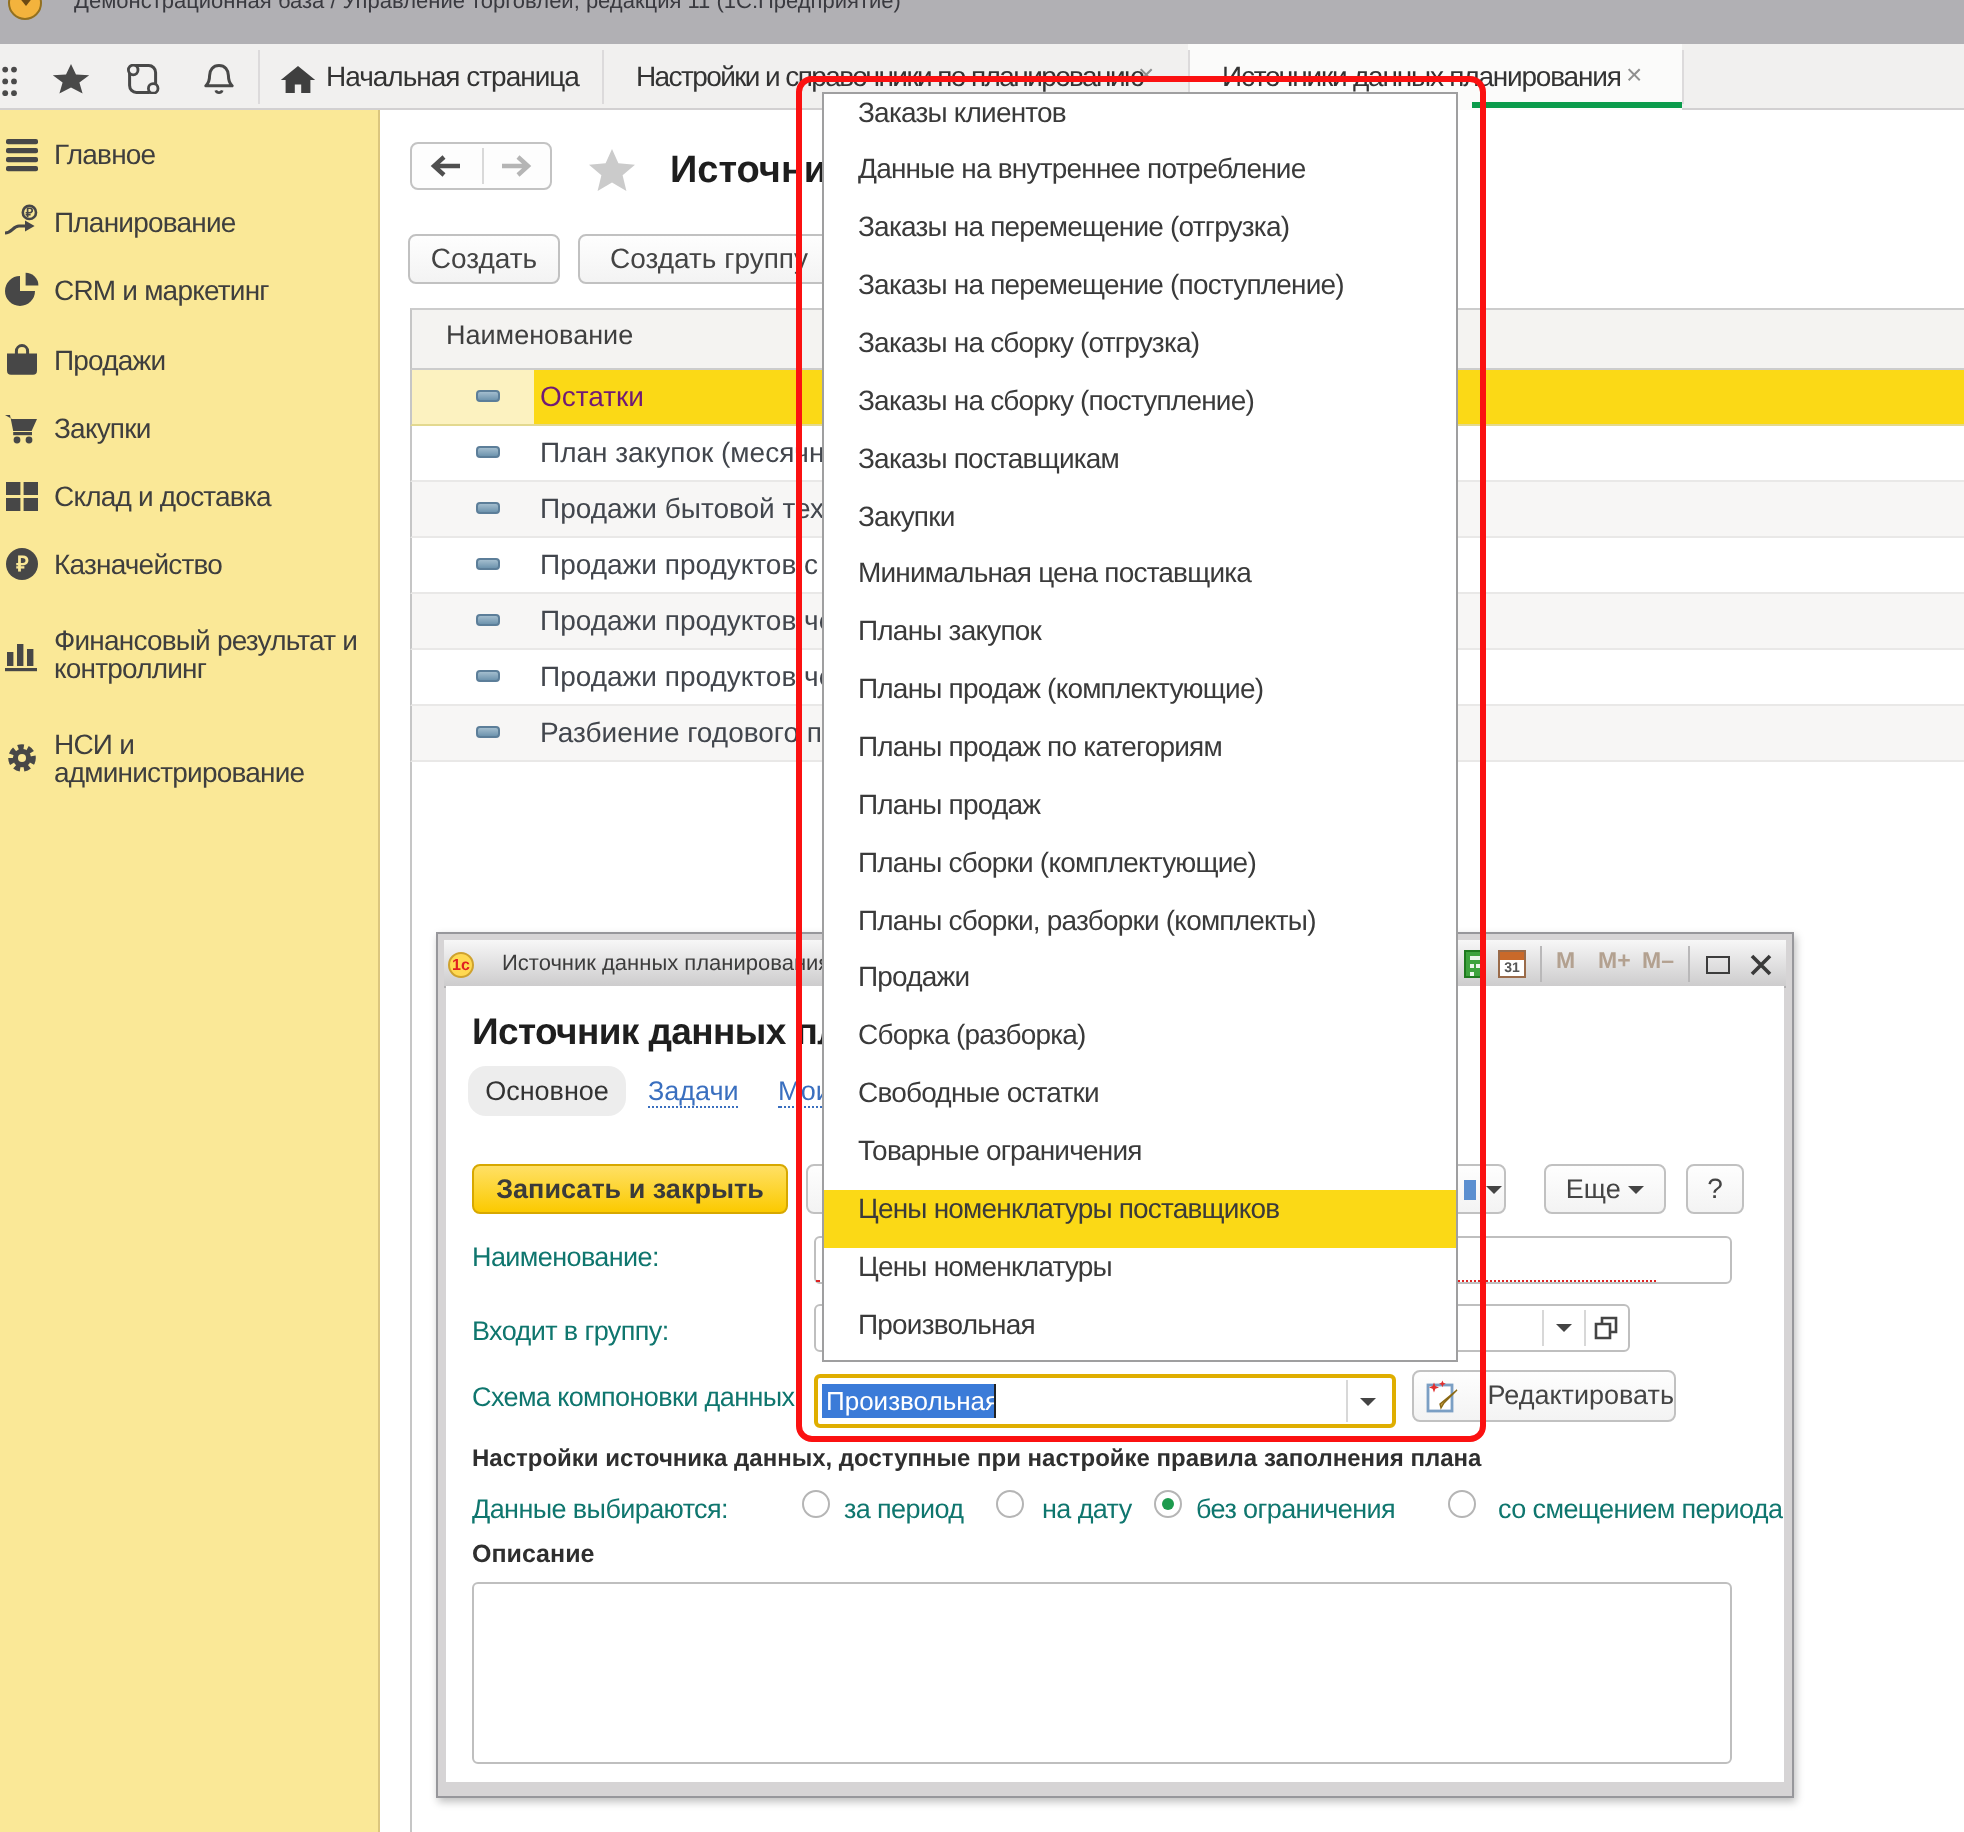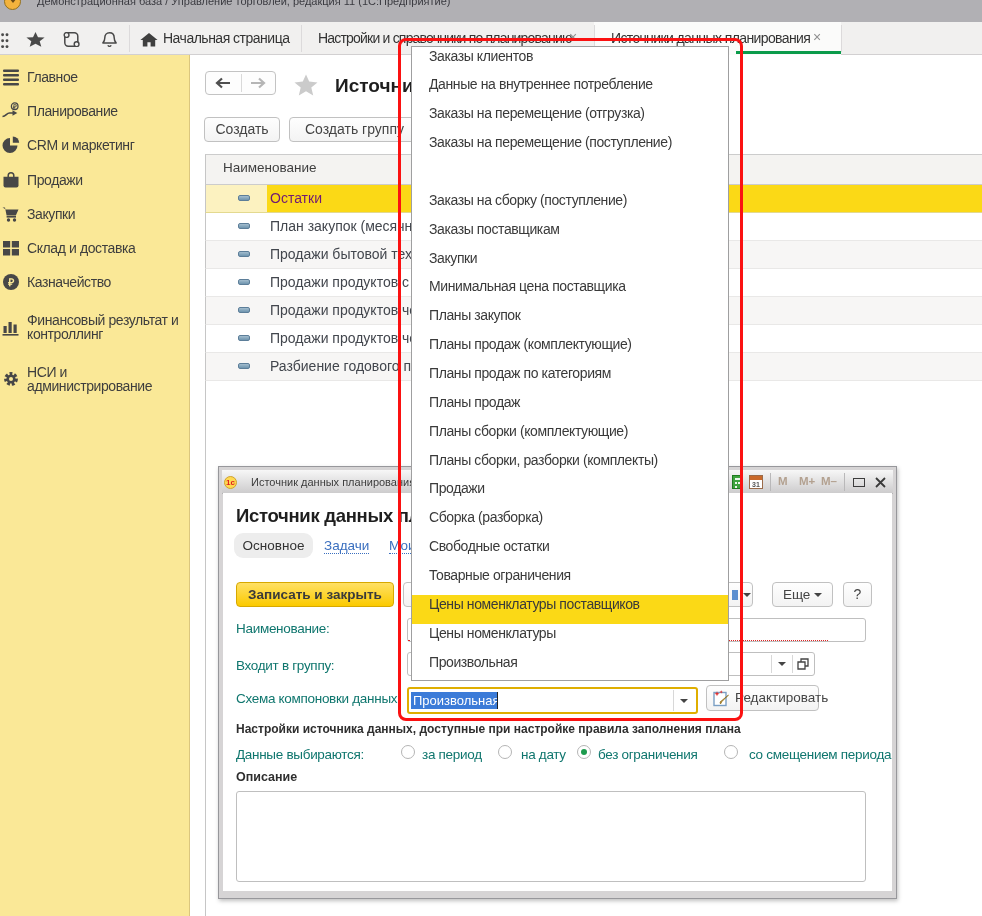--- a/index.html
+++ b/index.html
@@ -302,21 +302,21 @@
       </svg>
   </div>
 
   <div class="dlab" style="left:17px;top:224px;">Схема компоновки данных:</div>
   <div class="abs" style="left:188px;top:220px;width:291px;height:27px;border:2px solid #dfae00;border-radius:3px;background:#fff;box-sizing:border-box;">
     <div style="position:absolute;left:2px;top:3px;width:84px;height:17px;background:#3b7bd8;color:#fff;font-size:13px;line-height:17px;padding-left:2px;white-space:nowrap;">Произвольная</div>
     <div style="position:absolute;left:88px;top:3px;width:1px;height:17px;background:#222;"></div>
     <div style="position:absolute;right:22px;top:1px;width:1px;height:21px;background:#d8d8d8;"></div>
     <div style="position:absolute;right:8px;top:9.5px;width:0;height:0;border-left:4px solid transparent;border-right:4px solid transparent;border-top:4.5px solid #444;"></div>
   </div>
-  <div class="btn" style="left:487px;top:218px;width:113px;height:26px;text-align:center;font-size:13.5px;line-height:24px;">
+  <div class="btn" style="left:487px;top:218px;width:132px;height:26px;text-align:right;font-size:13.5px;line-height:24px;">
     <svg style="position:absolute;left:6px;top:4px" width="17" height="17" viewBox="0 0 17 17">
       <rect x="1" y="2.5" width="12" height="13" fill="#fff" stroke="#7b9fc4" stroke-width="1.4"></rect>
       <path d="M4 1.2 L4.7 3 L6.5 3.7 L4.7 4.4 L4 6.2 L3.3 4.4 L1.5 3.7 L3.3 3 Z" fill="#e03030"></path>
       <path d="M8.2 0.2 L8.7 1.4 L9.9 1.9 L8.7 2.4 L8.2 3.6 L7.7 2.4 L6.5 1.9 L7.7 1.4 Z" fill="#e03030"></path>
       <path d="M15.5 5 L9 11.5 L7.5 14 L7 12 Z" fill="#c49a3f" stroke="#8a6914" stroke-width="0.7"></path>
     </svg>
     <span style="margin-left:28px">Редактировать</span>
   </div>
 
   <div class="abs" style="left:17px;top:255px;font-size:12px;font-weight:bold;color:#2f2f2f;white-space:nowrap;">Настройки источника данных, доступные при настройке правила заполнения плана</div>
@@ -335,20 +335,21 @@
 
   <div class="abs" style="left:17px;top:303px;font-size:12.5px;font-weight:bold;color:#2f2f2f;">Описание</div>
   <div class="inp" style="left:17px;top:324px;width:630px;height:91px;"></div>
 </div>
 
 <div id="popup" class="abs">
   <div class="pit" style="top:0.0px;">Заказы клиентов</div>
   <div class="pit" style="top:28.9px;">Данные на внутреннее потребление</div>
   <div class="pit" style="top:57.7px;">Заказы на перемещение (отгрузка)</div>
   <div class="pit" style="top:86.6px;">Заказы на перемещение (поступление)</div>
+  <div class="pit" style="top:115.4px;">Заказы на сборку (отгрузка)</div>
   <div class="pit" style="top:144.3px;">Заказы на сборку (поступление)</div>
   <div class="pit" style="top:173.2px;">Заказы поставщикам</div>
   <div class="pit" style="top:202.0px;">Закупки</div>
   <div class="pit" style="top:230.9px;">Минимальная цена поставщика</div>
   <div class="pit" style="top:259.7px;">Планы закупок</div>
   <div class="pit" style="top:288.6px;">Планы продаж (комплектующие)</div>
   <div class="pit" style="top:317.5px;">Планы продаж по категориям</div>
   <div class="pit" style="top:346.3px;">Планы продаж</div>
   <div class="pit" style="top:375.2px;">Планы сборки (комплектующие)</div>
   <div class="pit" style="top:404.0px;">Планы сборки, разборки (комплекты)</div>

